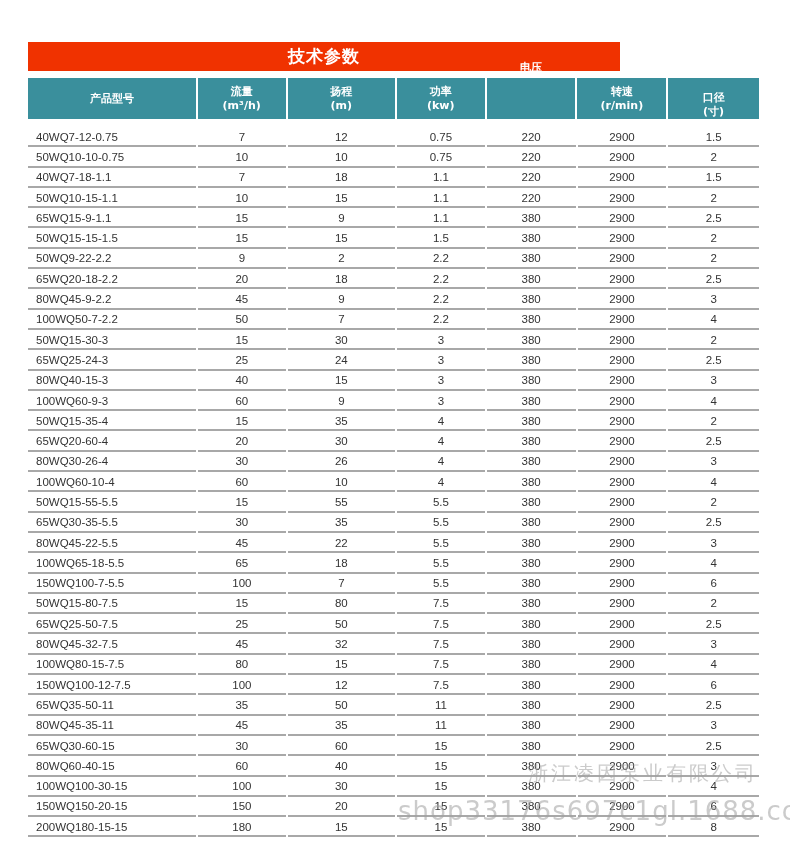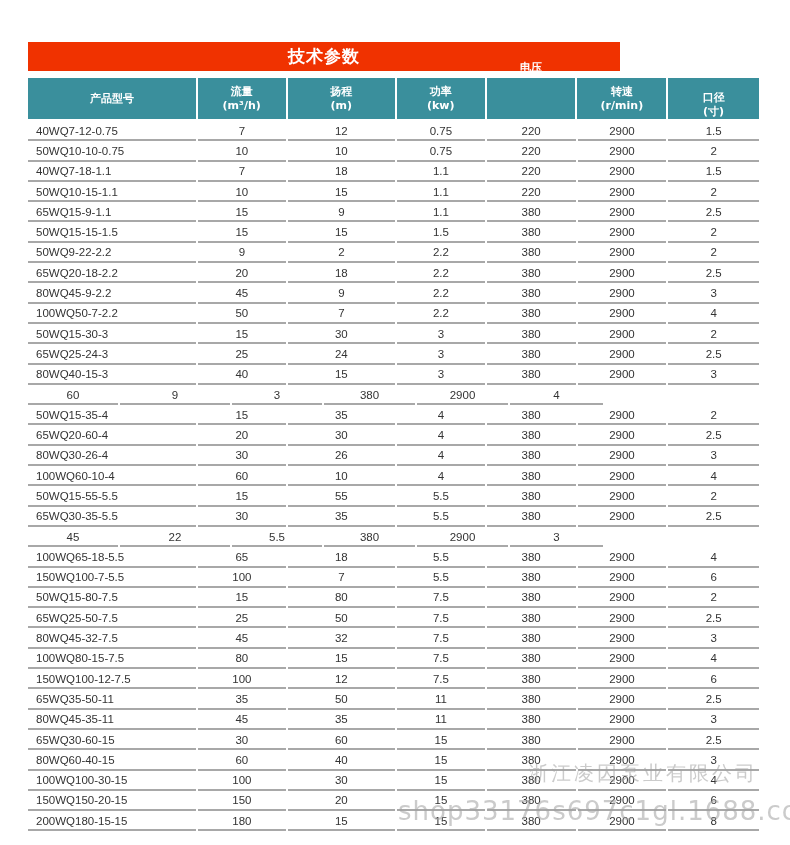--- a/index.html
+++ b/index.html
@@ -19,21 +19,21 @@
   .row .c { font-size: 11.5px; color: #333; display: flex; align-items: center; justify-content: center;
             border-bottom: 2px solid #a8a8a8; box-sizing: border-box; margin-right: 2px; height: 20.3px;
             padding-top: 1px; }
   .row .c:last-child { margin-right: 0; }
   .row .c.model { justify-content: flex-start; padding-left: 8px; }
   .w0 { width: 172px; } .w1 { width: 90px; } .w2 { width: 110px; } .w3 { width: 90px; }
   .w4 { width: 91px; gap: 48px; } .w5 { width: 91px; } .w6 { width: 93px; }
   .watermark { position: absolute; color: rgba(160,160,160,0.55); pointer-events: none; white-space: nowrap; }
   .wm1 { left: 528px; top: 760px; font-size: 20px; letter-spacing: 3px; font-family: "DejaVu Sans", sans-serif; }
   .wm2 { left: 398px; top: 796px; font-size: 26px; letter-spacing: 1px; font-family: "DejaVu Sans", sans-serif; }
-  .rows-wrap { margin-top: 2px; }
+  .rows-wrap { margin-top: 8px; }
 </style>
 </head>
 <body>
 
 <div class="title-bar">技术参数</div>
 
 <div class="table">
   <div class="hdr">
     <div class="hc w0">
       <span>产品型号</span>
@@ -175,20 +175,21 @@
       <div class="row">
         <div class="c w0 model">80WQ40-15-3</div>
         <div class="c w1">40</div>
         <div class="c w2">15</div>
         <div class="c w3">3</div>
         <div class="c w4">380</div>
         <div class="c w5">2900</div>
         <div class="c w6">3</div>
       </div>
       <div class="row">
+        <div class="c w0 model">100WQ60-9-3</div>
         <div class="c w1">60</div>
         <div class="c w2">9</div>
         <div class="c w3">3</div>
         <div class="c w4">380</div>
         <div class="c w5">2900</div>
         <div class="c w6">4</div>
       </div>
       <div class="row">
         <div class="c w0 model">50WQ15-35-4</div>
         <div class="c w1">15</div>
@@ -237,20 +238,21 @@
       <div class="row">
         <div class="c w0 model">65WQ30-35-5.5</div>
         <div class="c w1">30</div>
         <div class="c w2">35</div>
         <div class="c w3">5.5</div>
         <div class="c w4">380</div>
         <div class="c w5">2900</div>
         <div class="c w6">2.5</div>
       </div>
       <div class="row">
+        <div class="c w0 model">80WQ45-22-5.5</div>
         <div class="c w1">45</div>
         <div class="c w2">22</div>
         <div class="c w3">5.5</div>
         <div class="c w4">380</div>
         <div class="c w5">2900</div>
         <div class="c w6">3</div>
       </div>
       <div class="row">
         <div class="c w0 model">100WQ65-18-5.5</div>
         <div class="c w1">65</div>

